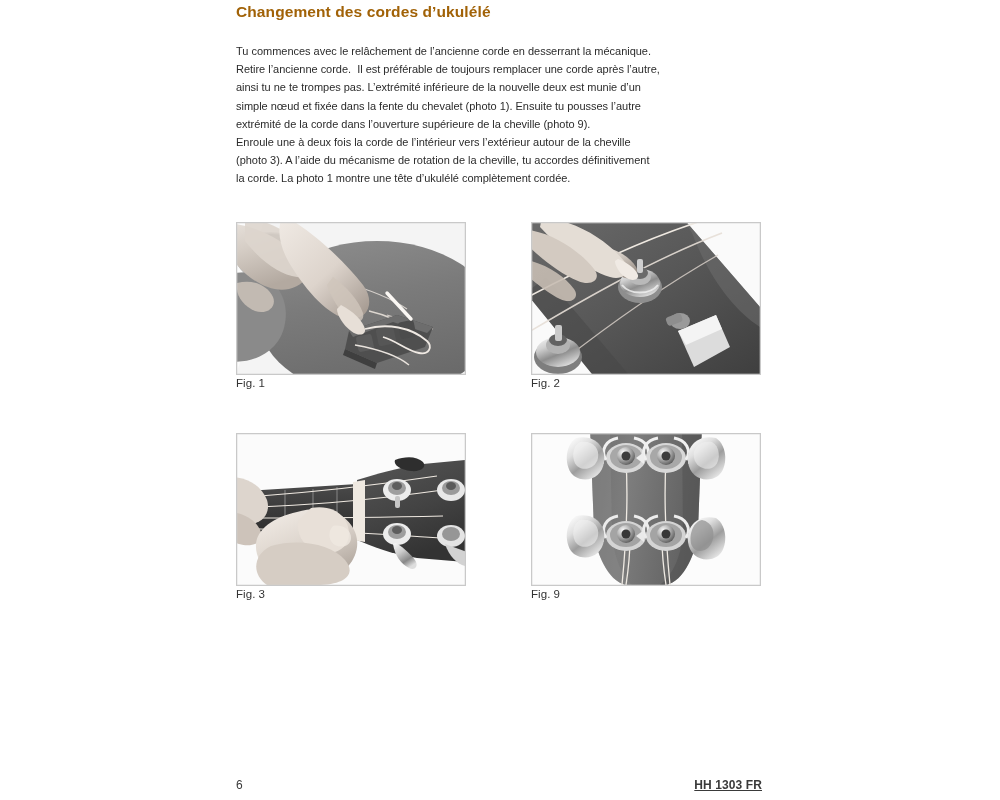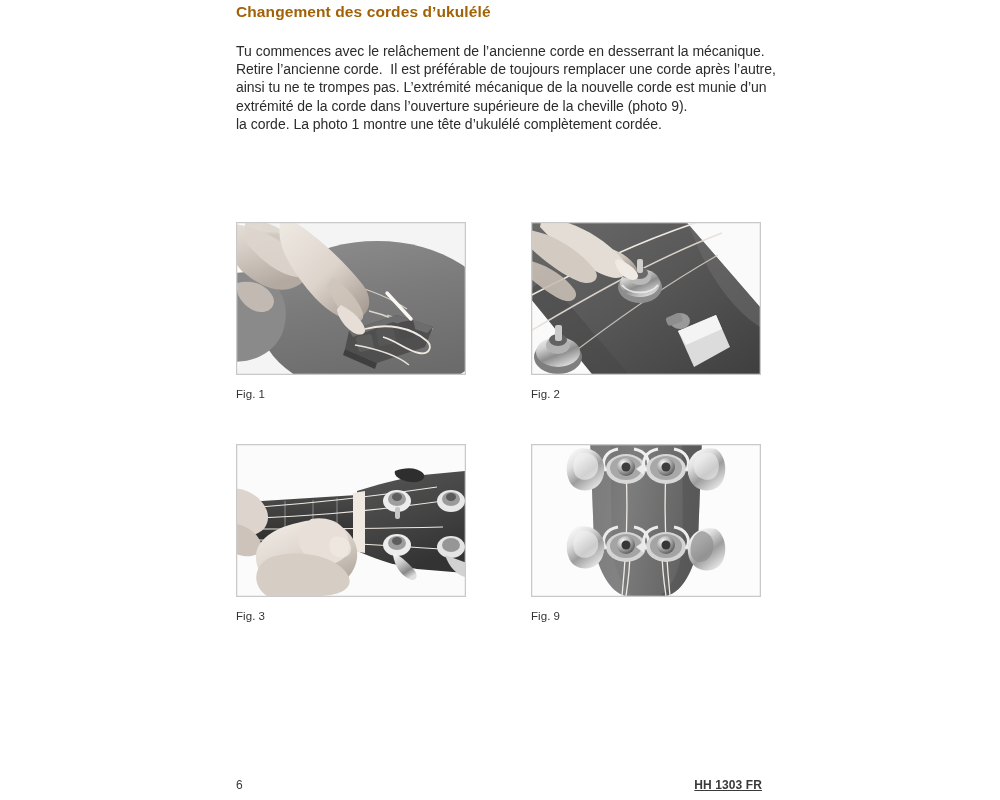--- a/index.html
+++ b/index.html
@@ -34,21 +34,21 @@
     letter-spacing: 0.1px;
     color: #a16207;
     margin: 0;
     padding-top: 2px;
     line-height: 19px;
   }
 
   .body-copy {
     margin: 0;
     padding-top: 21px;
-    font-size: 14px;
+    font-size: 11px;
     line-height: 18.2px;
     color: #2b2b2b;
     letter-spacing: -0.02px;
   }
   .body-copy .ln { display: block; white-space: pre; }
 
   
   .figures {
     position: absolute;
     left: 236px;
@@ -73,21 +73,21 @@
     background: #ffffff;
     overflow: hidden;
     display: block;
   }
   .photo-frame svg { display: block; width: 100%; height: 100%; }
 
   .fig-caption {
     font-size: 11.5px;
     line-height: 14px;
     color: #333333;
-    padding-top: 12px;
+    padding-top: 1px;
     letter-spacing: 0.05px;
   }
 
   
   .footer {
     position: absolute;
     left: 236px;
     top: 778px;
     width: 526px;
     display: flex;
@@ -102,22 +102,25 @@
 <body>
 
 <div class="page">
 
   <div class="content">
     <h1 class="page-title">Changement des cordes d’ukulélé</h1>
 
     <p class="body-copy">
       <span class="ln">Tu commences avec le relâchement de l’ancienne corde en desserrant la mécanique.</span>
       <span class="ln">Retire l’ancienne corde.  Il est préférable de toujours remplacer une corde après l’autre,</span>
-      <span class="ln">ainsi tu ne te trompes pas. L’extrémité mécanique de la nouvelle corde est munie d’un</span>
+      <span class="ln">ainsi tu ne te trompes pas. L’extrémité inférieure de la nouvelle deux est munie d’un</span>
+      <span class="ln">simple nœud et fixée dans la fente du chevalet (photo 1). Ensuite tu pousses l’autre</span>
       <span class="ln">extrémité de la corde dans l’ouverture supérieure de la cheville (photo 9).</span>
+      <span class="ln">Enroule une à deux fois la corde de l’intérieur vers l’extérieur autour de la cheville</span>
+      <span class="ln">(photo 3). A l’aide du mécanisme de rotation de la cheville, tu accordes définitivement</span>
       <span class="ln">la corde. La photo 1 montre une tête d’ukulélé complètement cordée.</span>
     </p>
   </div>
 
   <div class="figures">
 
     <div class="fig-row">
 
       <figure class="figure">
         <div class="photo-frame">

